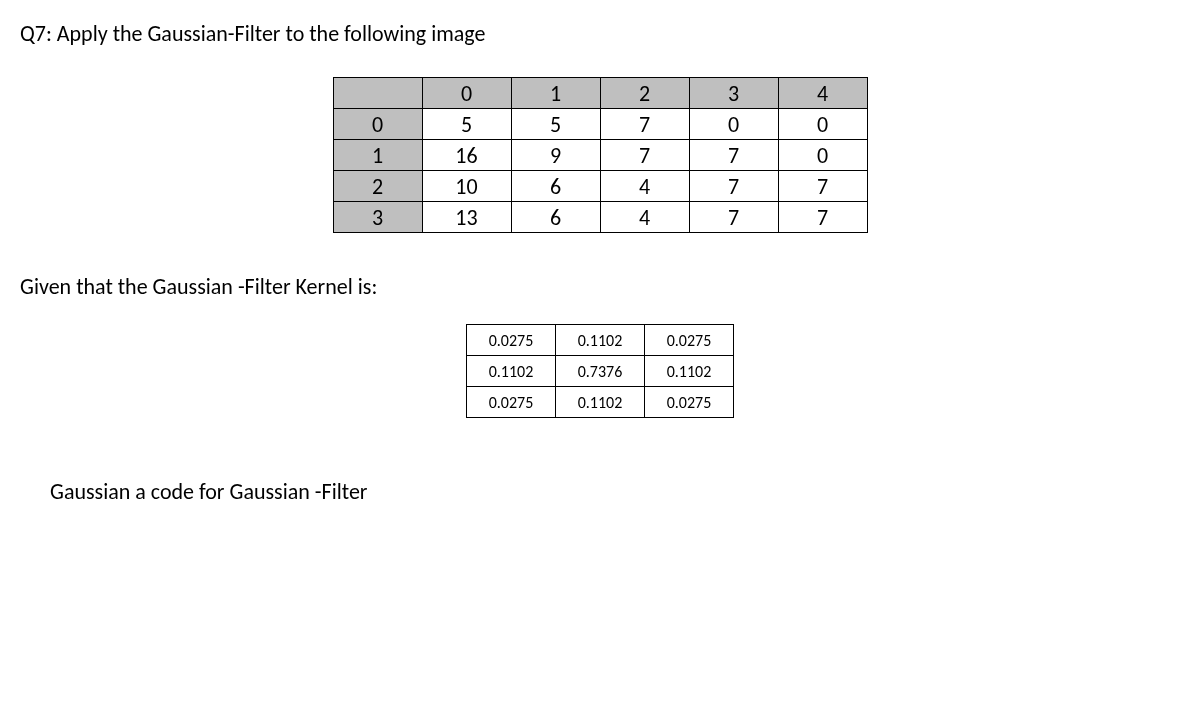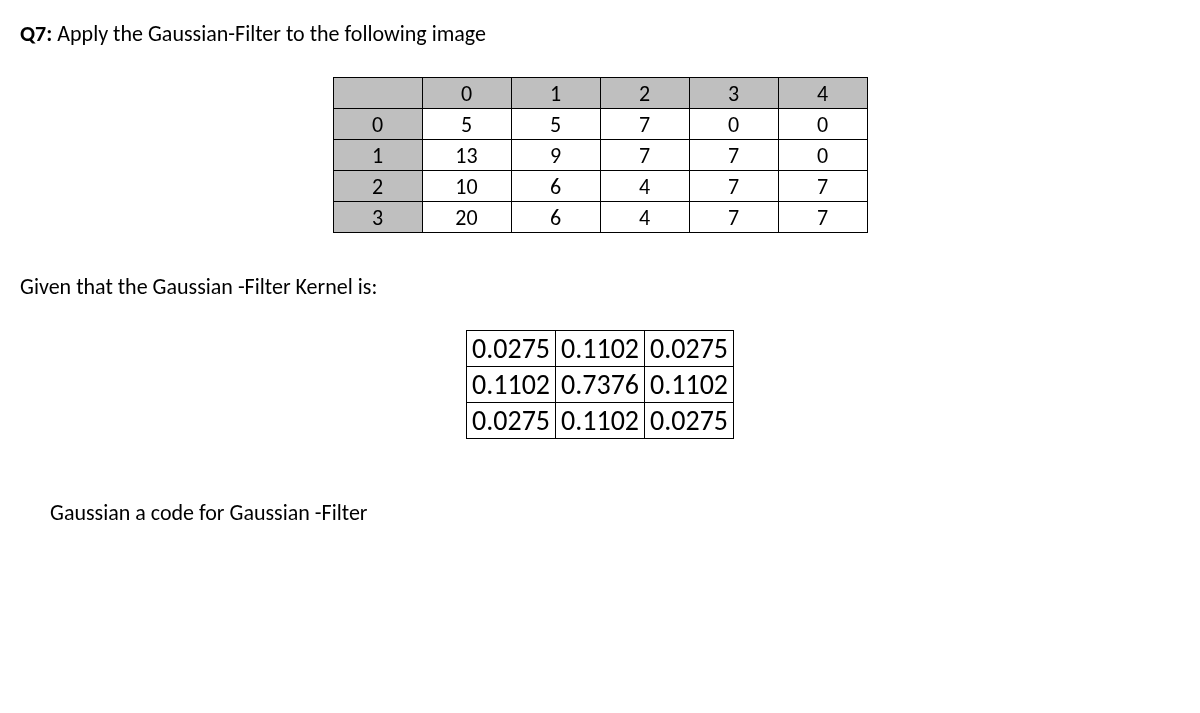--- a/index.html
+++ b/index.html
@@ -9,21 +9,21 @@
     font-size: 22px;
     color: #000;
     background: #fff;
     width: 1200px;
     box-sizing: border-box;
   }
   .q-line {
     margin-bottom: 30px;
   }
   .q-label {
-    font-weight: bold;
+    font-weight: normal;
   }
   .image-table {
     border-collapse: collapse;
     margin: 0 auto 40px auto;
   }
   .image-table td, .image-table th {
     border: 1px solid #000;
     width: 88px;
     height: 30px;
     text-align: center;
@@ -31,32 +31,32 @@
     font-size: 22px;
     padding: 0;
   }
   .image-table .hdr {
     background: #bfbfbf;
   }
   .image-table .corner {
     background: #bfbfbf;
   }
   .given-line {
-    margin-bottom: 30px;
+    margin-bottom: 24px;
   }
   .kernel-table {
     border-collapse: collapse;
     margin: 0 auto 60px auto;
   }
   .kernel-table td {
     border: 1px solid #000;
     width: 88px;
     height: 30px;
     text-align: center;
-    font-size: 28px;
+    font-size: 16px;
     padding: 0;
   }
   .develop-line {
     margin-left: 30px;
   }
 </style>
 </head>
 <body>
 
 <div class="q-line">
@@ -76,37 +76,37 @@
   <tr>
     <td class="hdr">0</td>
     <td>5</td>
     <td>5</td>
     <td>7</td>
     <td>0</td>
     <td>0</td>
   </tr>
   <tr>
     <td class="hdr">1</td>
-    <td>13</td>
+    <td>16</td>
     <td>9</td>
     <td>7</td>
     <td>7</td>
     <td>0</td>
   </tr>
   <tr>
     <td class="hdr">2</td>
     <td>10</td>
     <td>6</td>
     <td>4</td>
     <td>7</td>
     <td>7</td>
   </tr>
   <tr>
     <td class="hdr">3</td>
-    <td>20</td>
+    <td>13</td>
     <td>6</td>
     <td>4</td>
     <td>7</td>
     <td>7</td>
   </tr>
 </tbody>
   </table>
 
 <div class="given-line">Given that the Gaussian -Filter Kernel is:</div>
 

